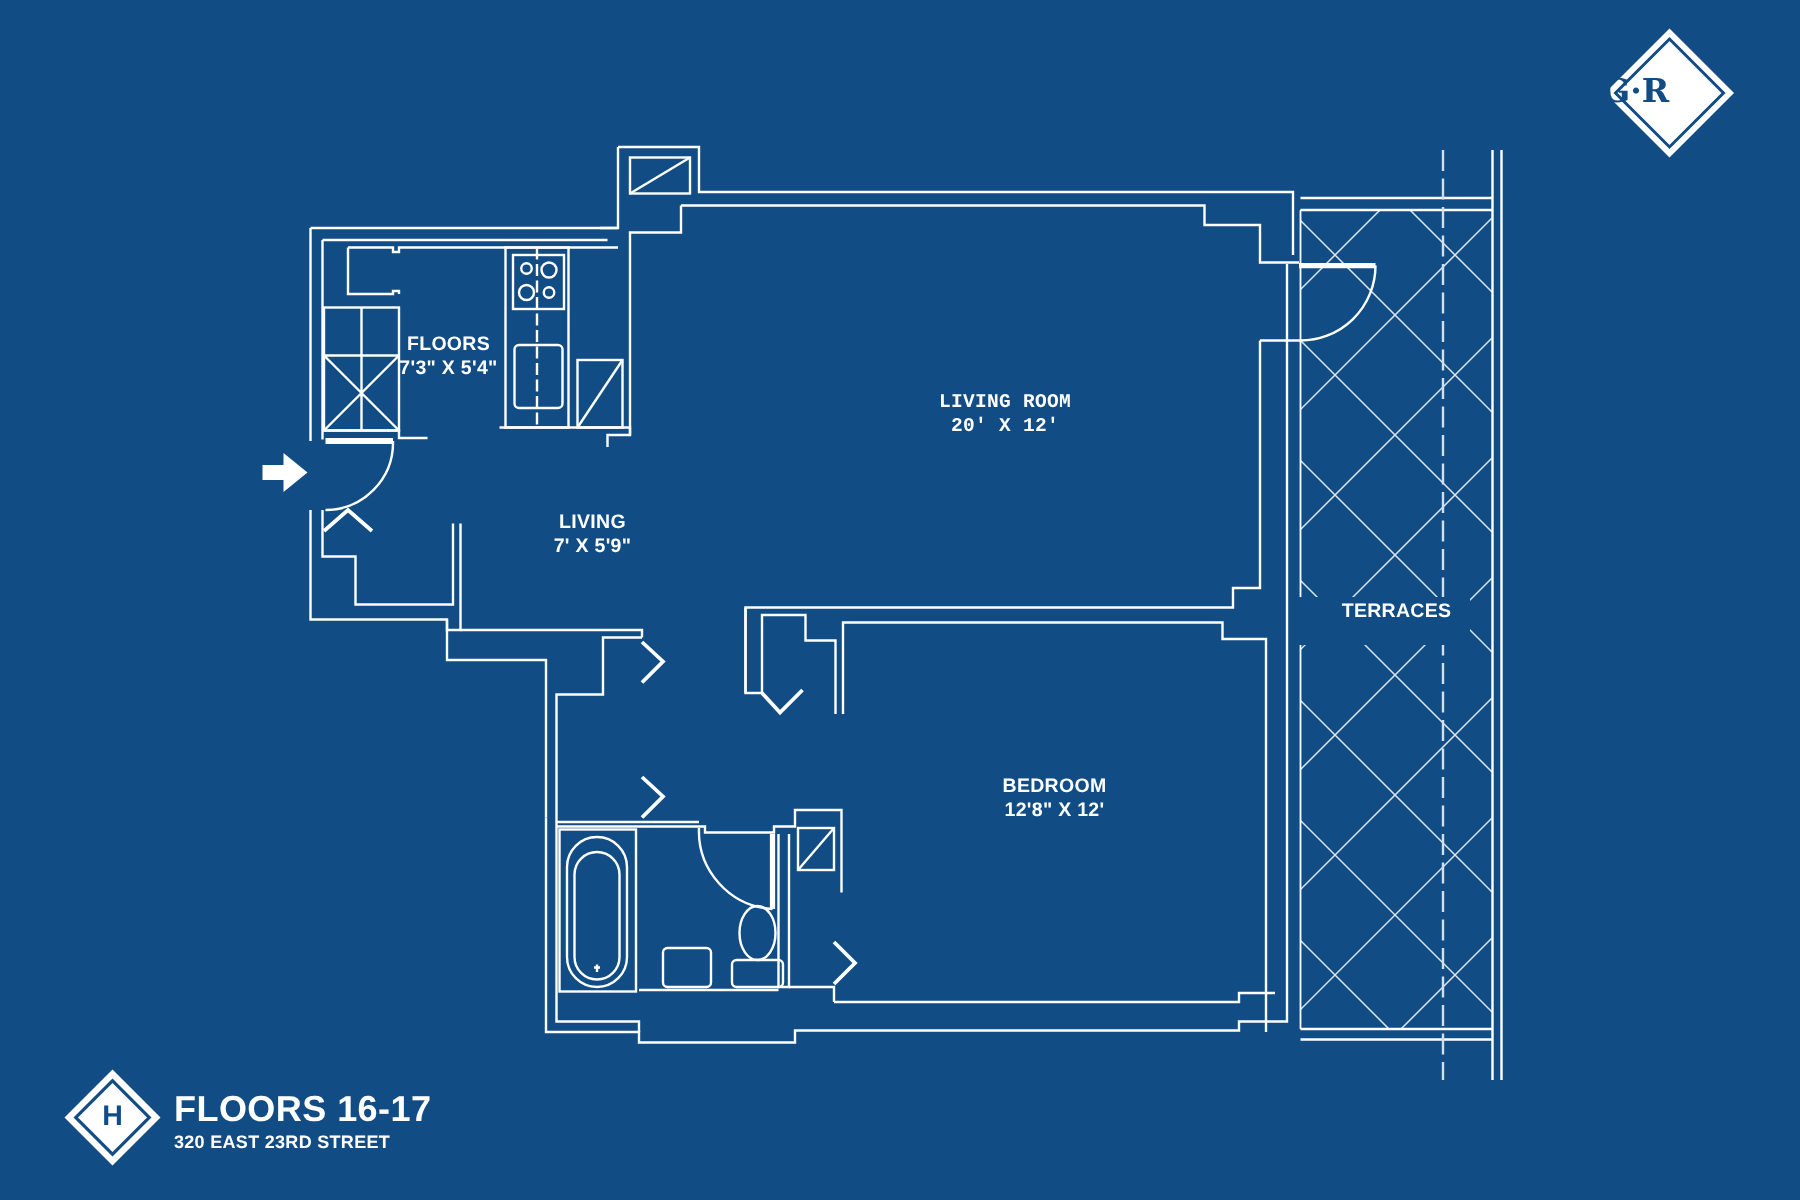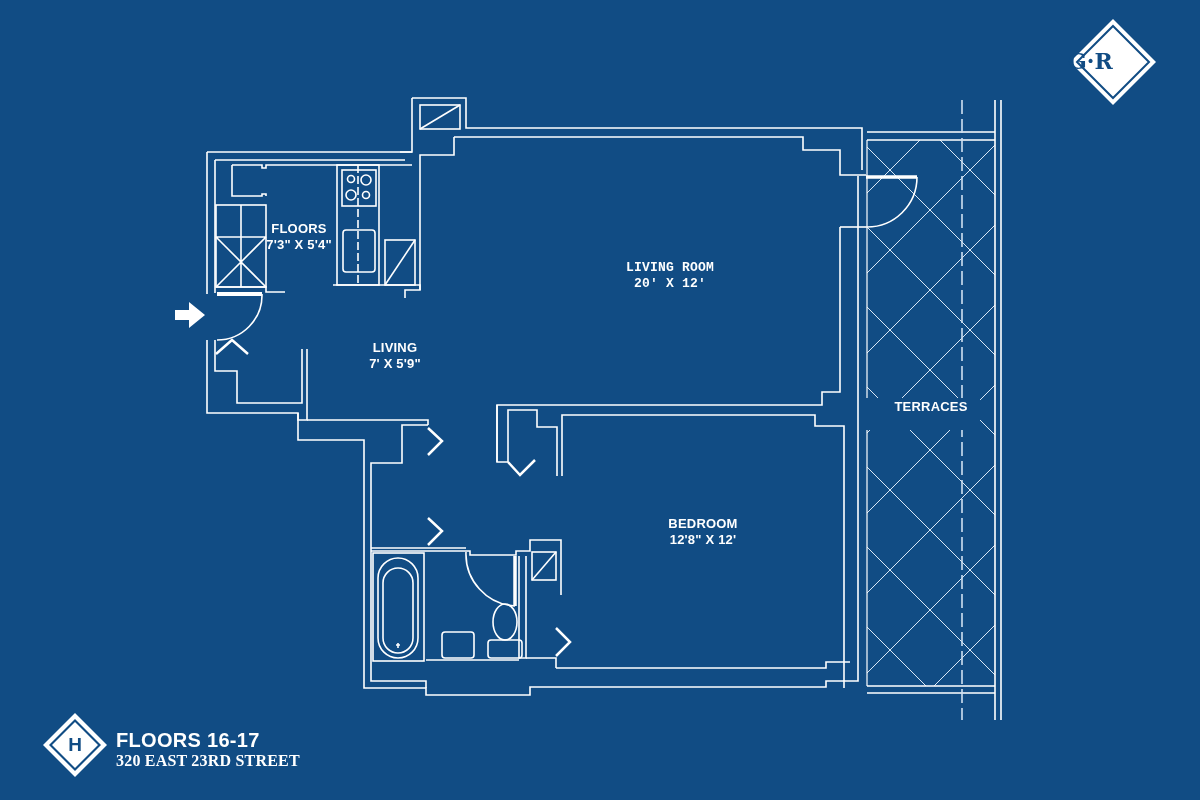--- a/index.html
+++ b/index.html
@@ -1,22 +1,22 @@
 <!DOCTYPE html>
 <html><head>
 <meta charset="utf-8">
 <style>
   html,body{margin:0;padding:0;}
   body{width:1200px;height:800px;background:#114c84;position:relative;overflow:hidden;font-family:"Liberation Sans",sans-serif;}
   svg.plan{position:absolute;left:0;top:0;}
   .lbl{position:absolute;color:#fff;font-weight:bold;text-align:center;font-size:13px;line-height:16px;letter-spacing:0.2px;transform:translateX(-50%);}
   .logo{position:absolute;}
   .footer-text{position:absolute;left:116px;top:728px;color:#fff;font-weight:bold;}
-  .floors{font-size:20px;line-height:24px;letter-spacing:0.3px;}
-  .addr{font-size:16px;line-height:18px;letter-spacing:0.2px;font-family:Liberation Serif, serif;}
+  .floors{font-size:24px;line-height:24px;letter-spacing:0.3px;}
+  .addr{font-size:12px;line-height:18px;letter-spacing:0.2px;}
 </style>
 </head>
 <body>
 
 <svg class="plan" width="1200" height="800" viewBox="0 0 1200 800" fill="none" stroke="#ffffff" stroke-width="1.6">
   <defs>
     <clipPath id="terraceClip">
         <rect x="867" y="140" width="128" height="546"></rect>
       </clipPath>
   </defs>

